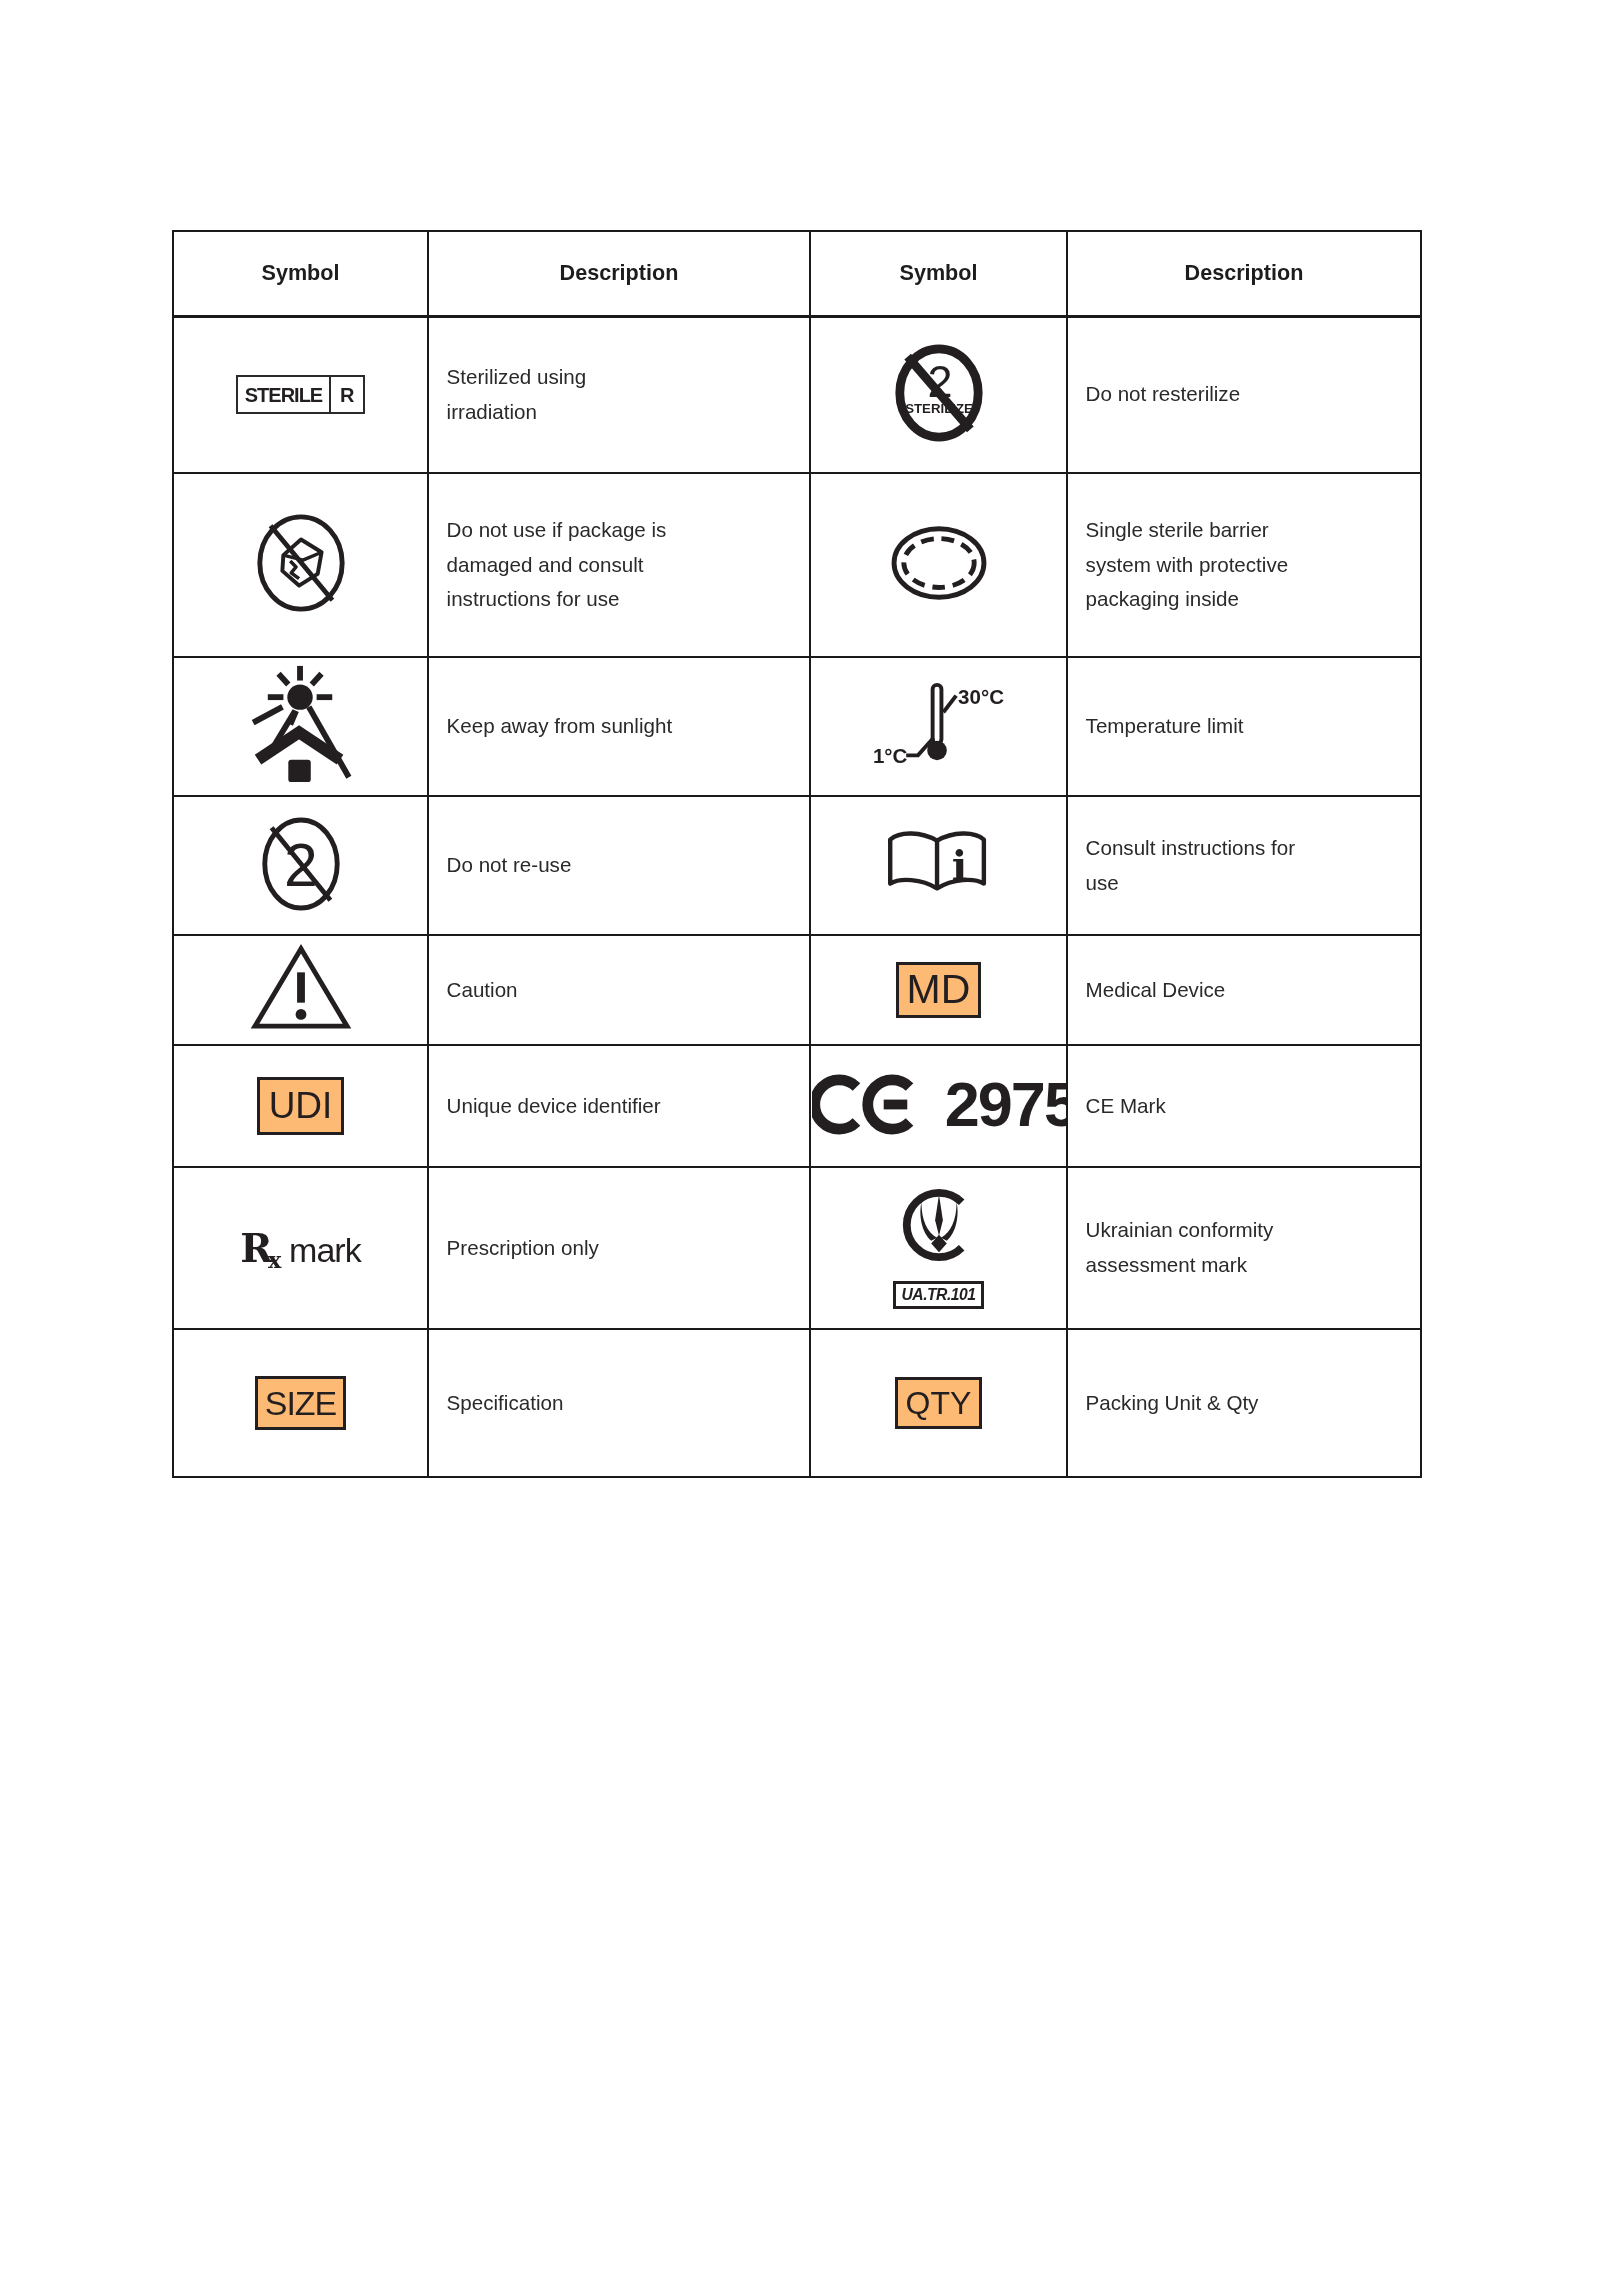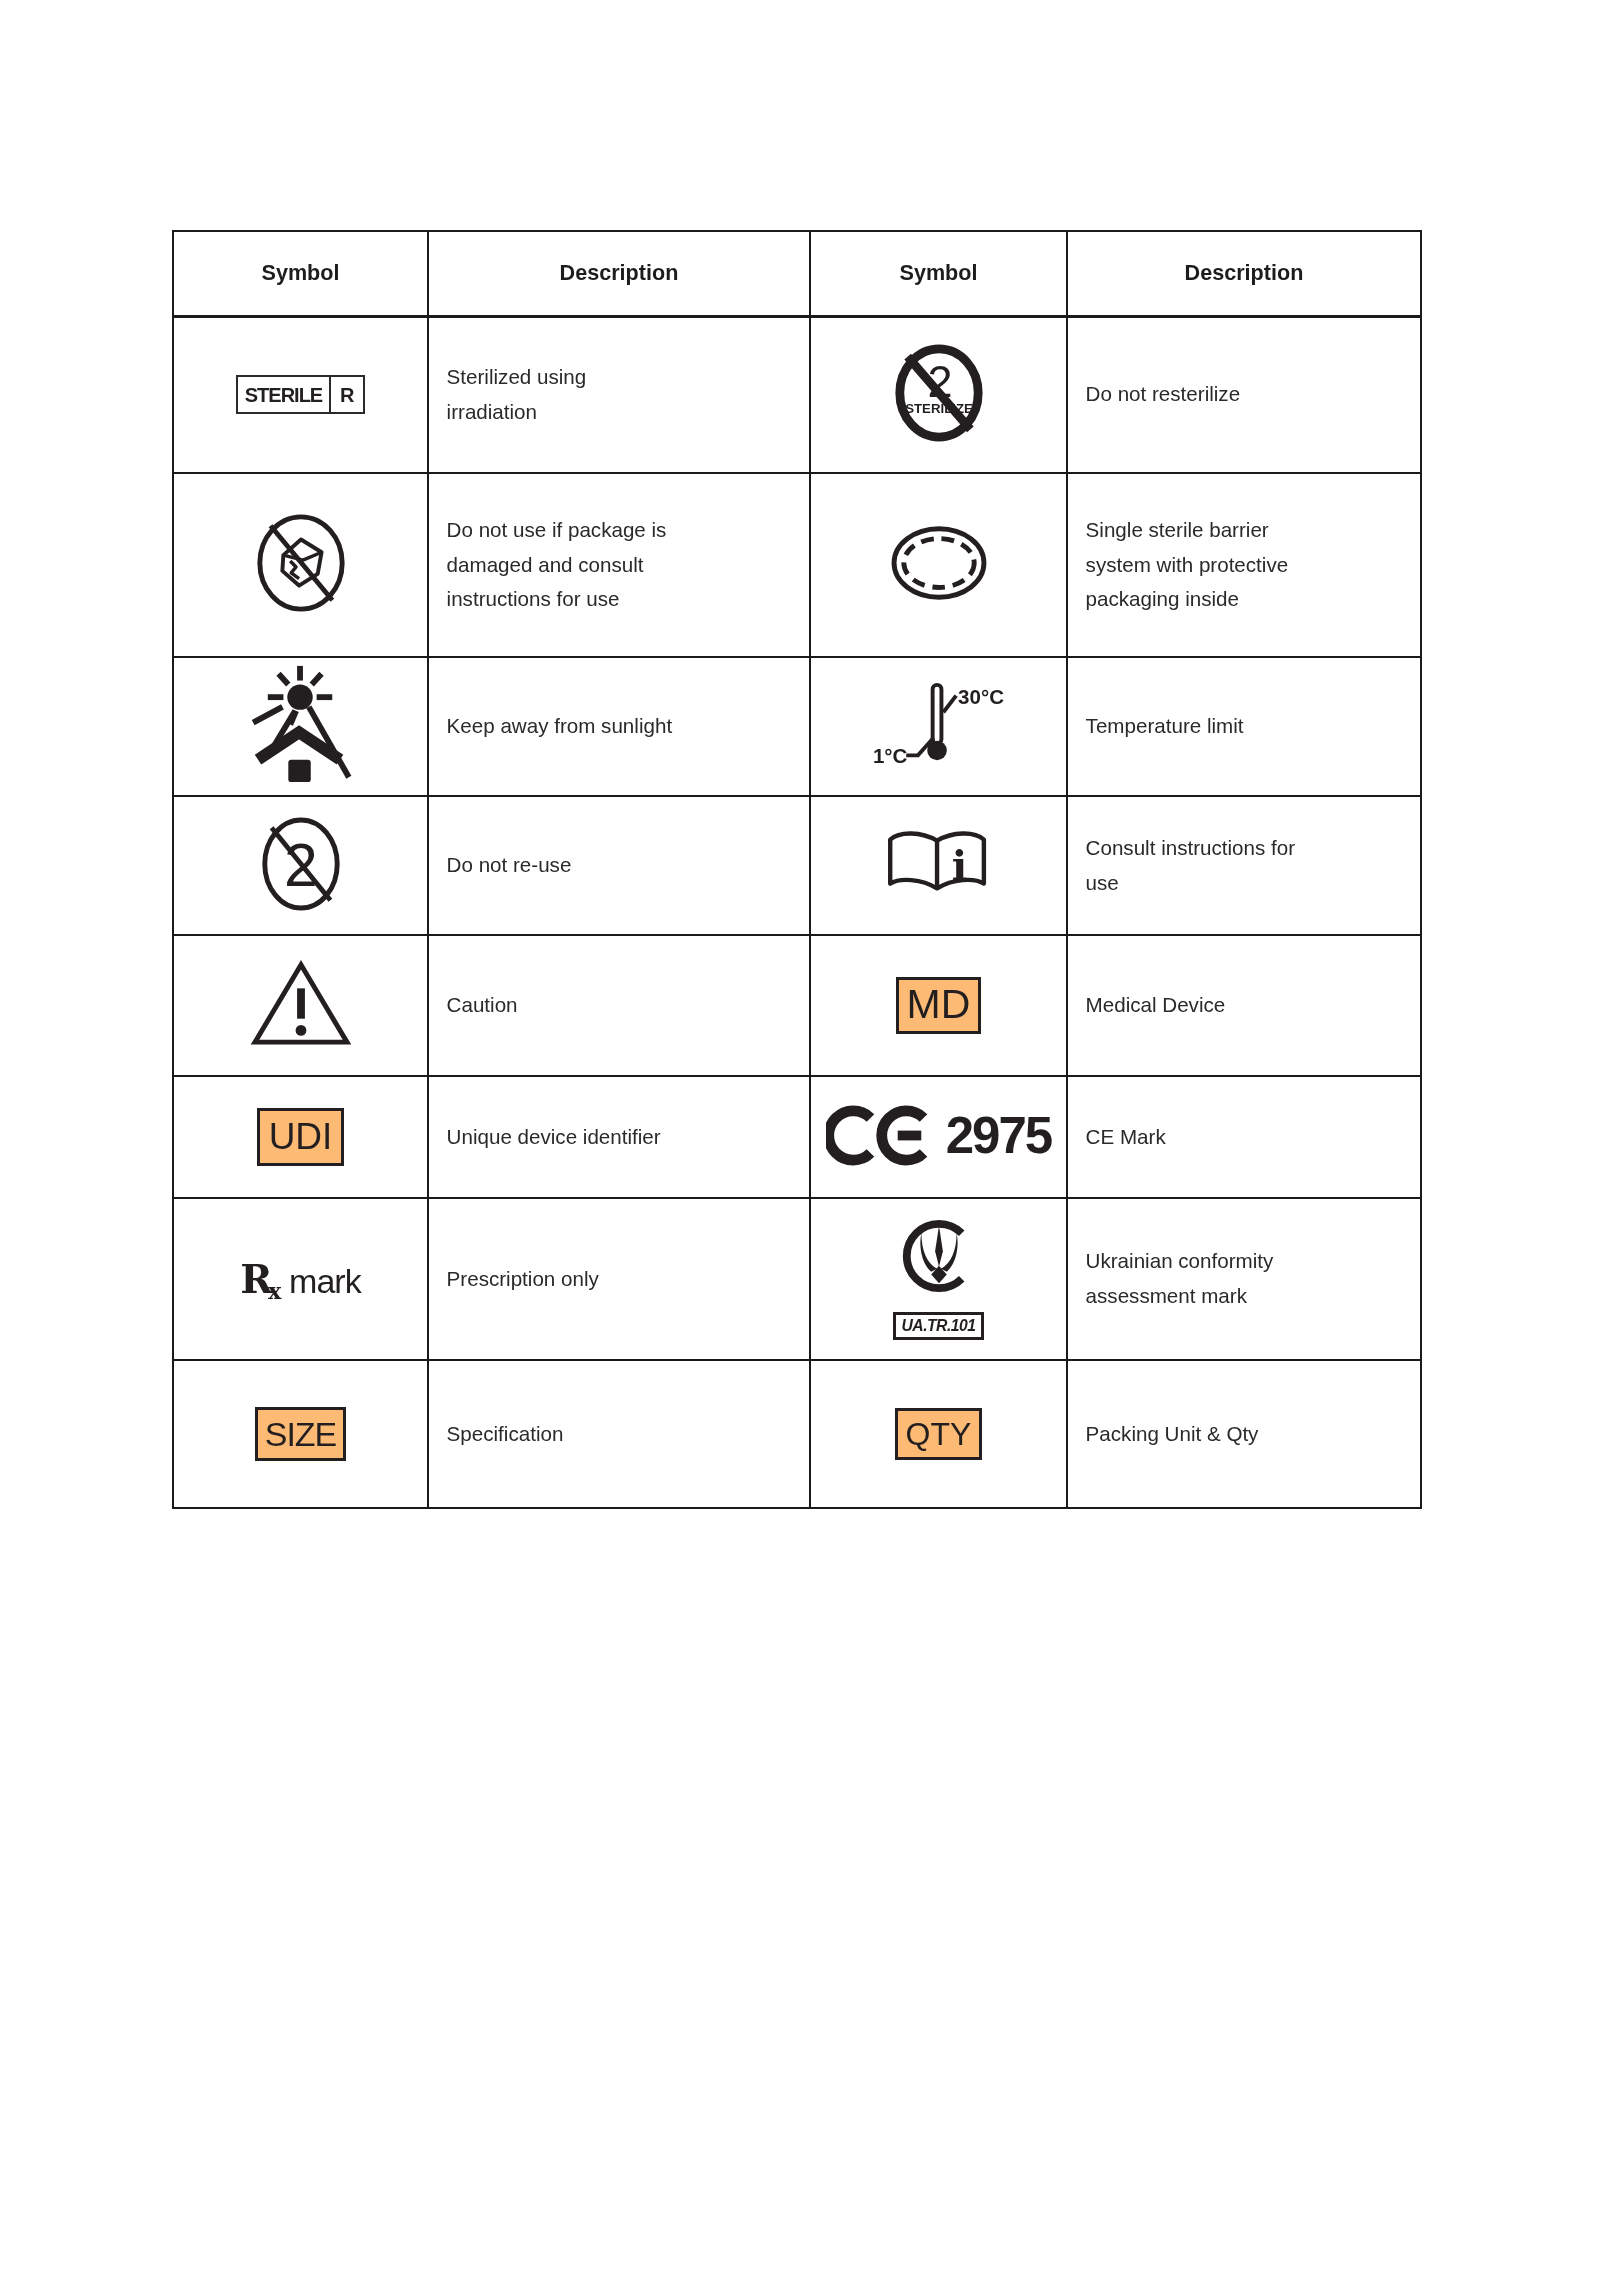--- a/index.html
+++ b/index.html
@@ -43,21 +43,21 @@
   .boxed-word{
     display:inline-block;border:3.9px solid #231f20;line-height:1;
     font-weight:400;color:#231f20;background:#fdba74;
   }
   .boxed-md{font-size:41px;padding:3.9px 7.8px 5.9px 7.8px;}
   .boxed-udi{font-size:37px;padding:6.9px 8.8px 7.8px 8.8px;}
   .boxed-size{font-size:34px;padding:6.9px 6.9px 7.8px 6.9px;letter-spacing:-1px;}
   .boxed-qty{font-size:32px;padding:6.9px 7.8px 7.8px 7.8px;}
 
   .sym-ce{display:inline-flex;align-items:center;gap:9.8px;}
-  .ce-number{font-size:51px;font-weight:700;letter-spacing:-2px;line-height:1;color:#231f20;}
+  .ce-number{font-size:63px;font-weight:700;letter-spacing:-2px;line-height:1;color:#231f20;margin-left:13px;}
 
   .sym-rx{display:inline-flex;align-items:baseline;color:#231f20;}
   .rx-r{font-family:"DejaVu Serif", serif;font-size:39px;font-weight:600;line-height:1;}
   .rx-x{font-family:"DejaVu Serif", serif;font-size:22.5px;font-weight:600;position:relative;top:6.9px;margin-left:-4.9px;line-height:1;}
   .rx-only{font-size:34px;font-weight:500;margin-left:7.8px;line-height:1;letter-spacing:-1px;}
 
   .sym-ua{display:inline-flex;flex-direction:column;align-items:center;}
   .ua-code{
     border:3.9px solid #231f20;font-size:15.7px;font-weight:700;font-style:italic;
     padding:2px 5.9px;line-height:1.1;margin-top:16px;color:#231f20;letter-spacing:-0.5px;
@@ -174,21 +174,21 @@
       <svg width="110" height="80" viewBox="0 0 112 82">
         <path class="ink" d="M6,16 C16,7 38,8 54,17 C70,8 92,7 102,16 L102,61 C92,55 70,56 54,66 C38,56 16,55 6,61 Z" stroke-width="4.5" stroke-linejoin="round"></path>
         <line class="ink" x1="54" y1="17" x2="54" y2="66" stroke-width="4.5"></line>
         <text x="77" y="57" font-family="DejaVu Serif, serif" font-size="42" font-weight="700" text-anchor="middle">i</text>
       </svg>
     </td>
     <td class="desc-cell">Consult instructions for
 use</td>
   </tr>
 
-  <tr style="height:141px">
+  <tr style="height:110px">
     <td class="symbol-cell">
       <svg width="104" height="92" viewBox="0 0 106 94">
         <path class="ink" d="M53,7 L100,86 L6,86 Z" stroke-width="5" stroke-linejoin="miter"></path>
         <line class="ink" x1="53" y1="31" x2="53" y2="62" stroke-width="8"></line>
         <circle class="fill-ink" cx="53" cy="74" r="5.5"></circle>
       </svg>
     </td>
     <td class="desc-cell">Caution</td>
     <td class="symbol-cell">
       <span class="boxed-word boxed-md">MD</span>

